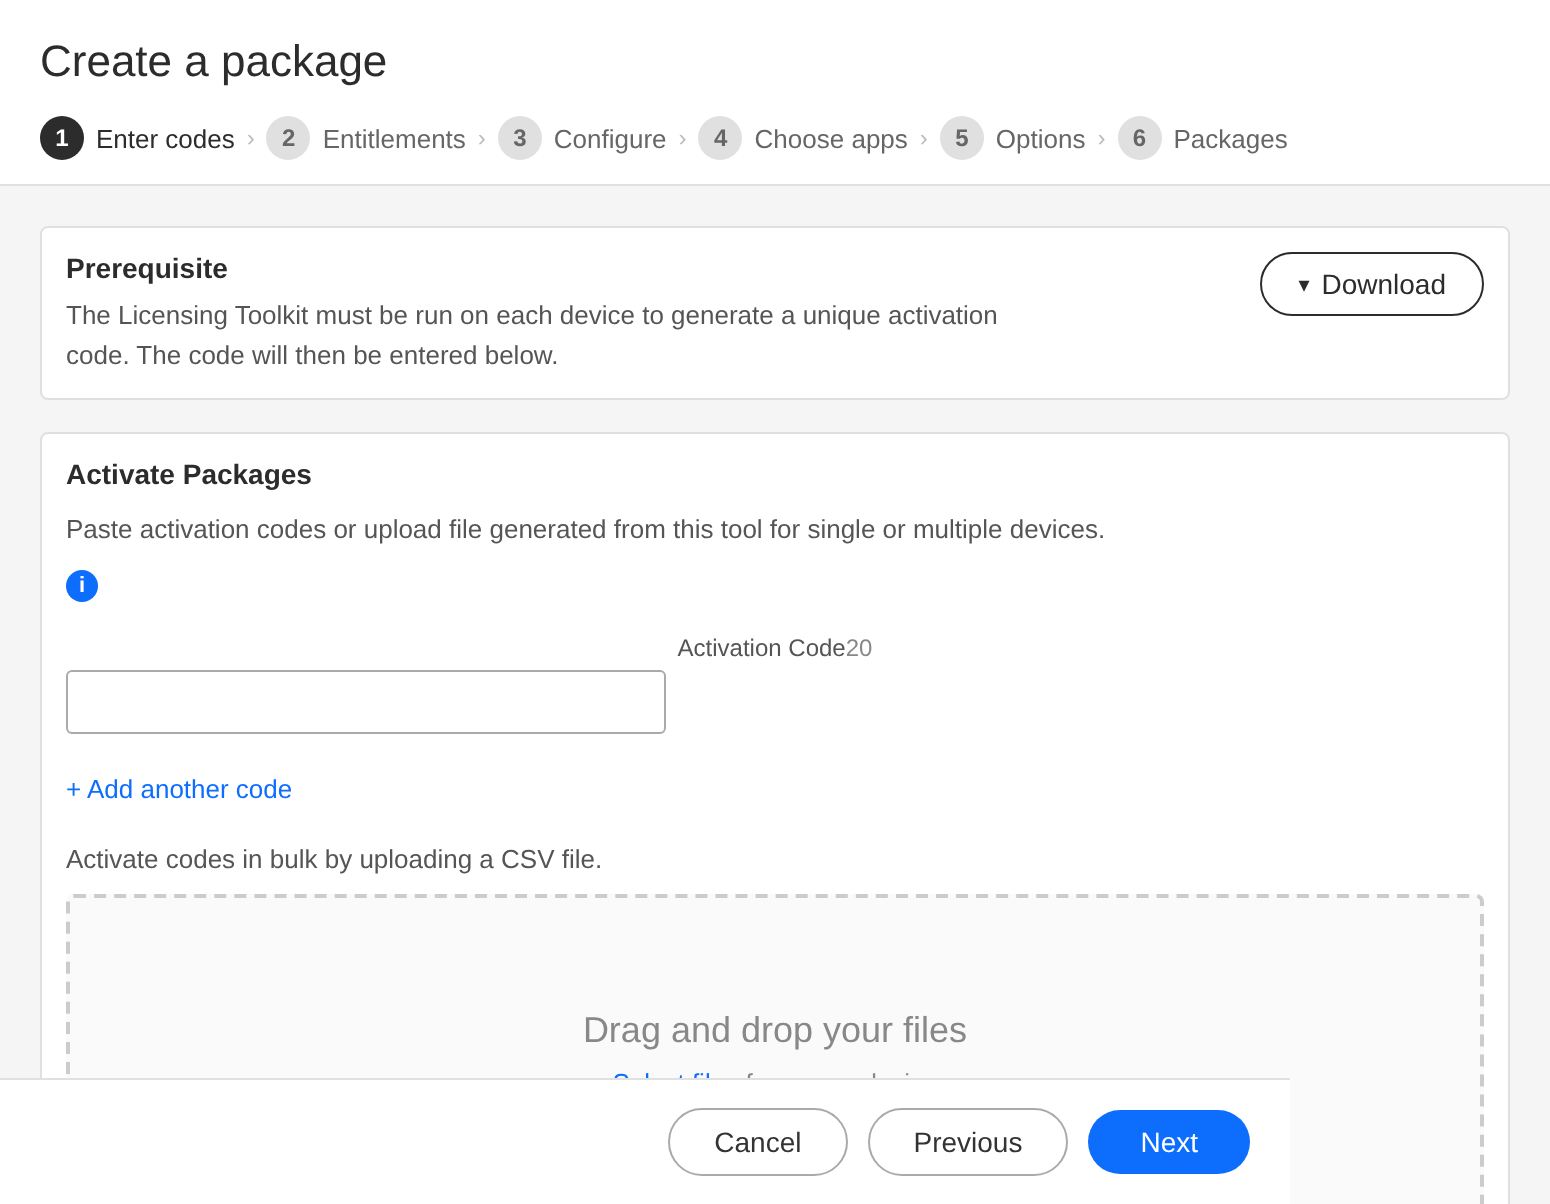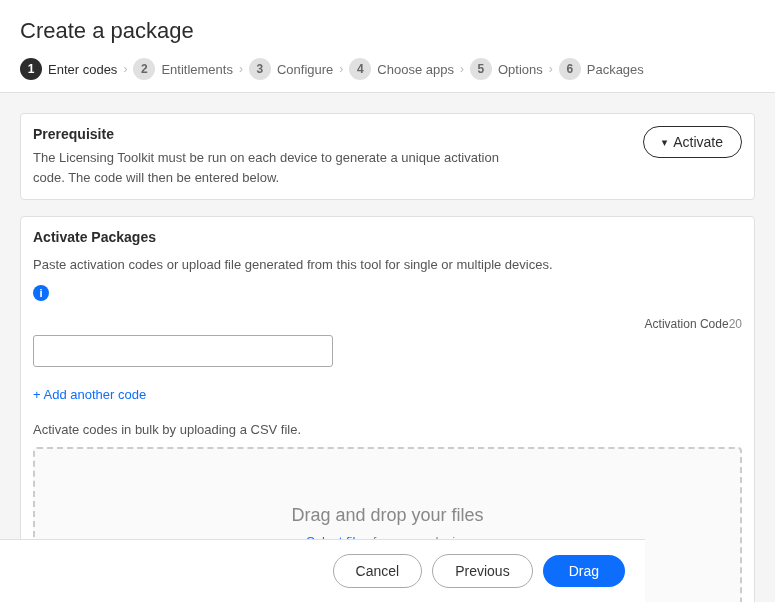--- a/index.html
+++ b/index.html
@@ -139,21 +139,21 @@
       display: flex;
       align-items: center;
       justify-content: center;
       flex-shrink: 0;
     }
     .field-group {
       margin-bottom: 14px;
     }
     .field-label-row {
       display: flex;
-      justify-content: flex-end;
+      justify-content: center;
       align-items: center;
       margin-bottom: 4px;
     }
     .field-label {
       font-size: 12px;
       color: #555;
     }
     .field-count {
       font-size: 12px;
       color: #888;
@@ -283,21 +283,21 @@
 <div class="body-scroll">
   <div class="main-content">
 
     <div class="card prerequisite-card">
       <div class="prerequisite-content">
         <div class="prerequisite-title">Prerequisite</div>
         <div class="prerequisite-desc">The Licensing Toolkit must be run on each device to generate a unique activation code. The code will then be entered below.</div>
       </div>
       <button class="download-btn">
         <span class="download-chevron">▾</span>
-        <span>Activate</span>
+        <span>Download</span>
       </button>
     </div>
 
     <div class="card">
       <div class="section-title">Activate Packages</div>
       <div class="section-desc">Paste activation codes or upload file generated from this tool for single or multiple devices.</div>
       <div class="info-row">
         <div class="info-icon">i</div>
       </div>
 
@@ -321,14 +321,14 @@
         </div>
       </div>
     </div>
 
   </div>
 </div>
 
 <div class="footer">
   <button class="footer-btn">Cancel</button>
   <button class="footer-btn">Previous</button>
-  <button class="footer-btn-primary">Drag</button>
+  <button class="footer-btn-primary">Next</button>
 </div>
 
 </body></html>

